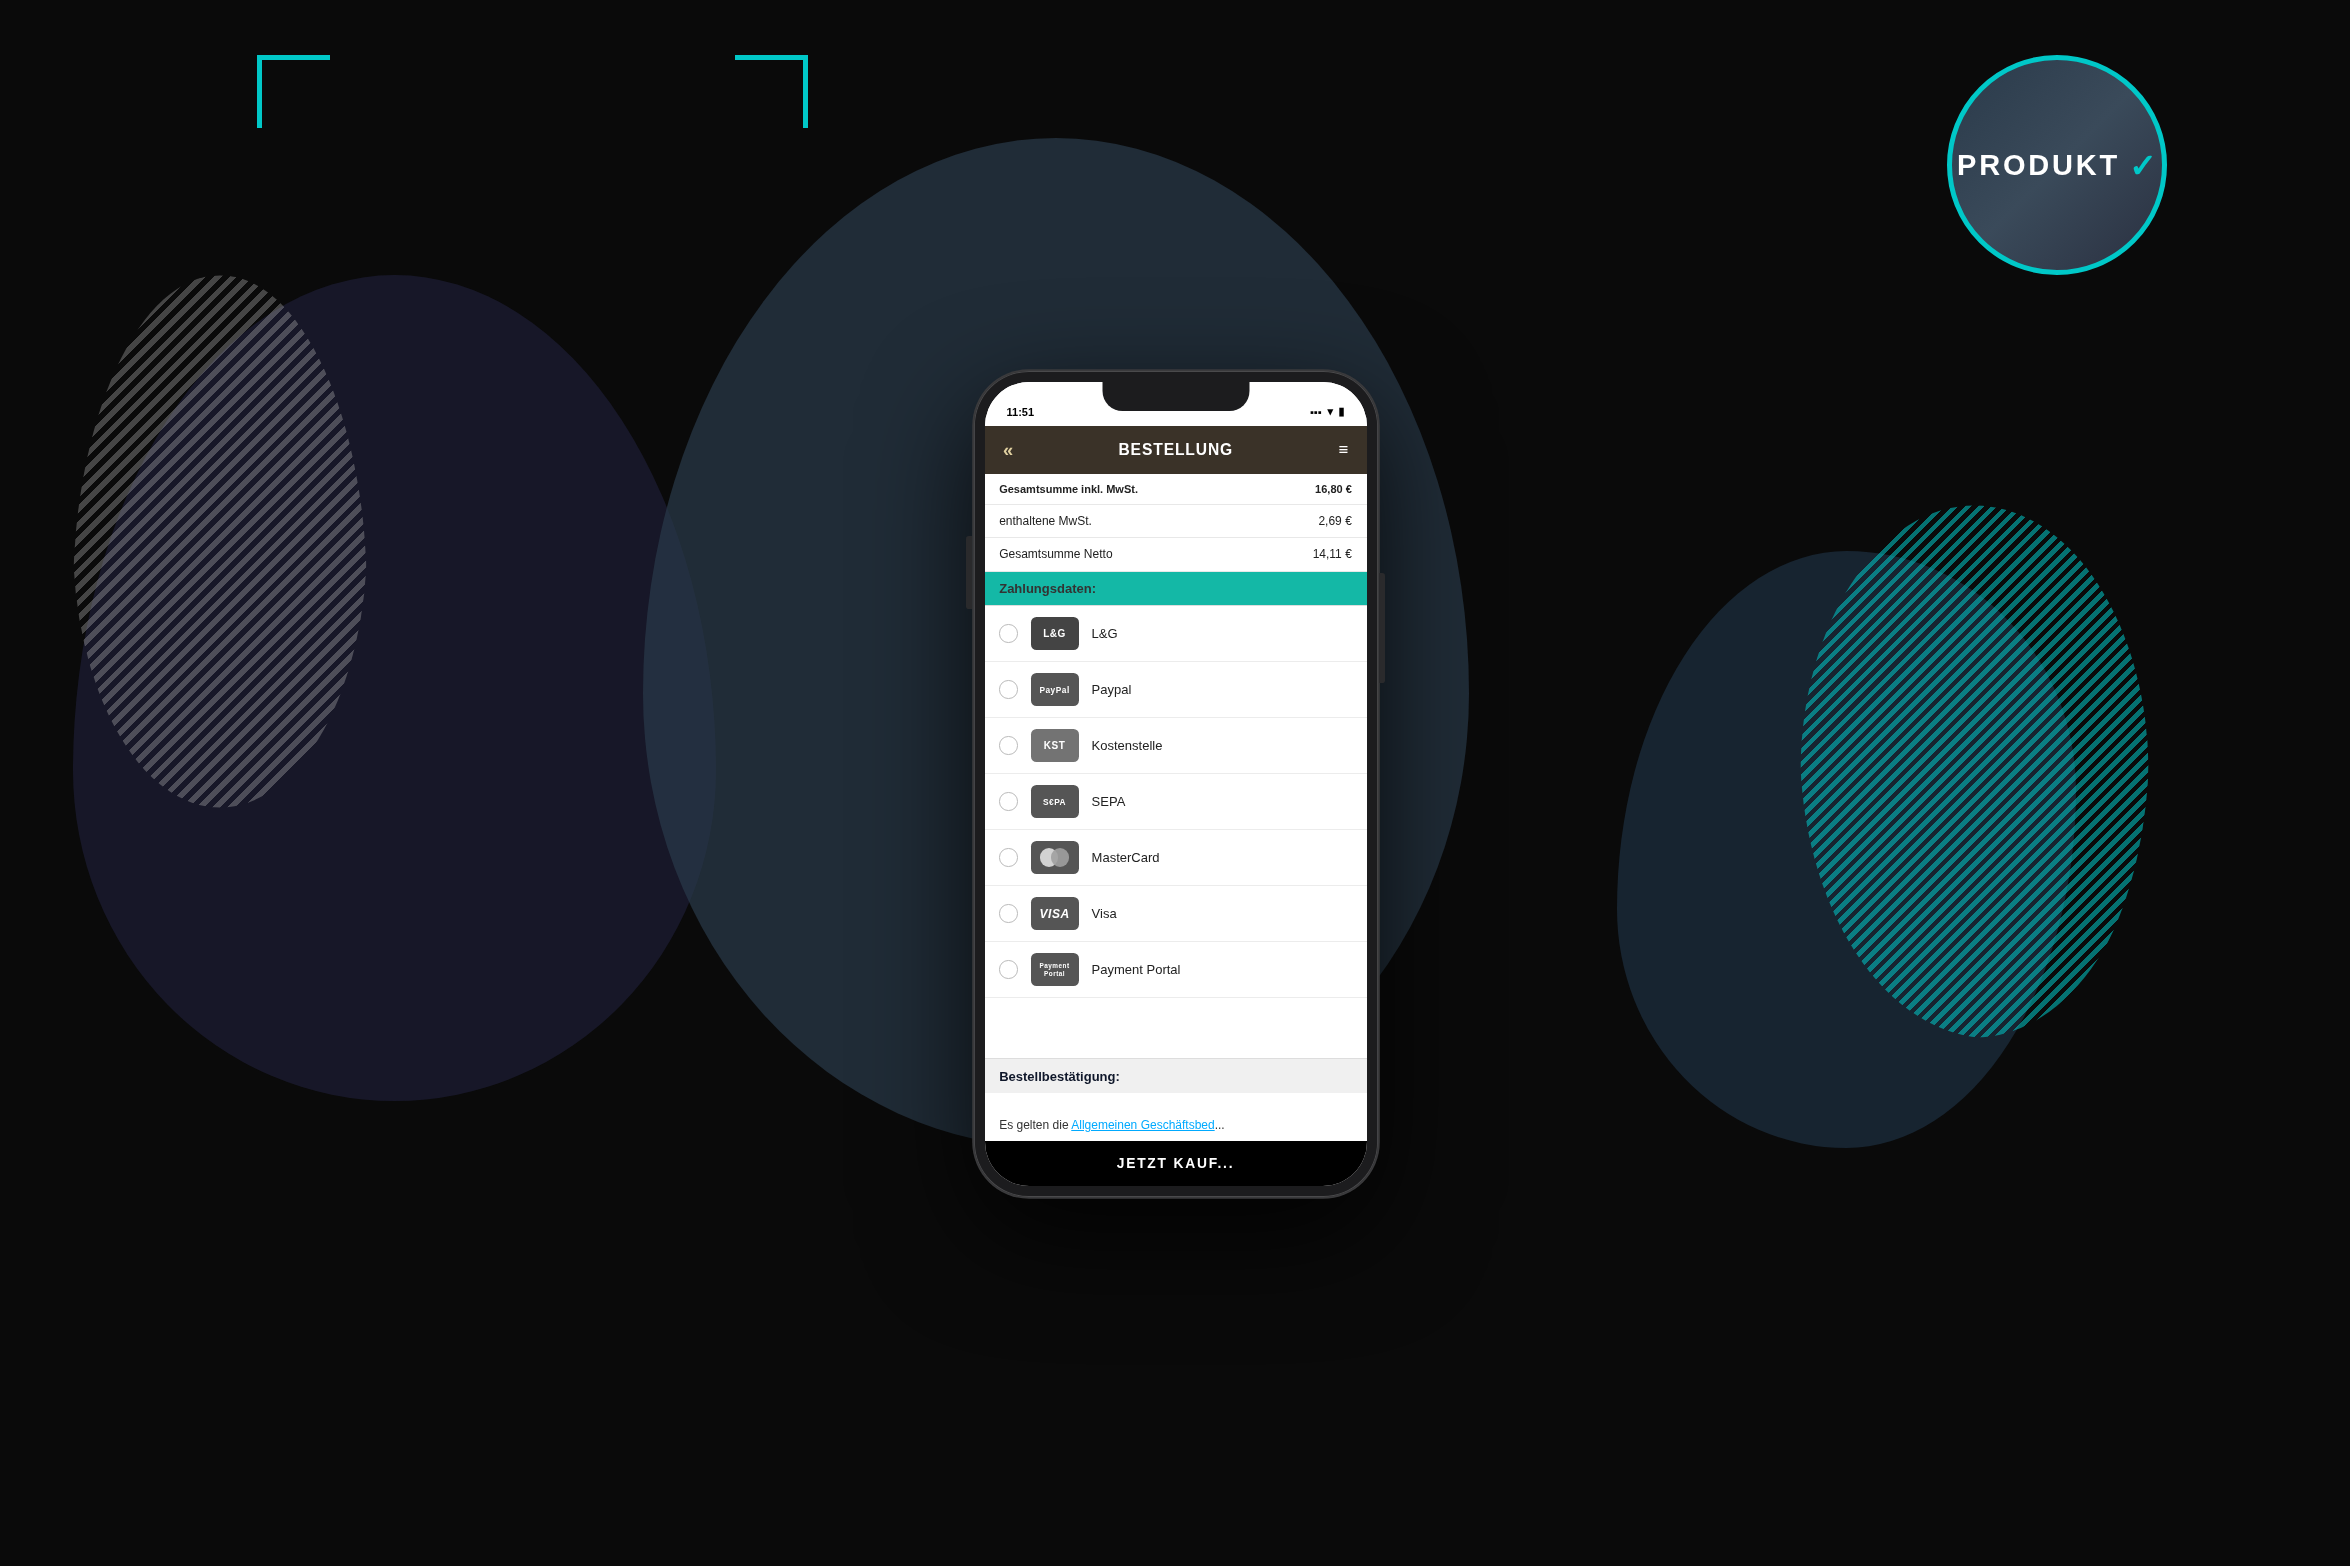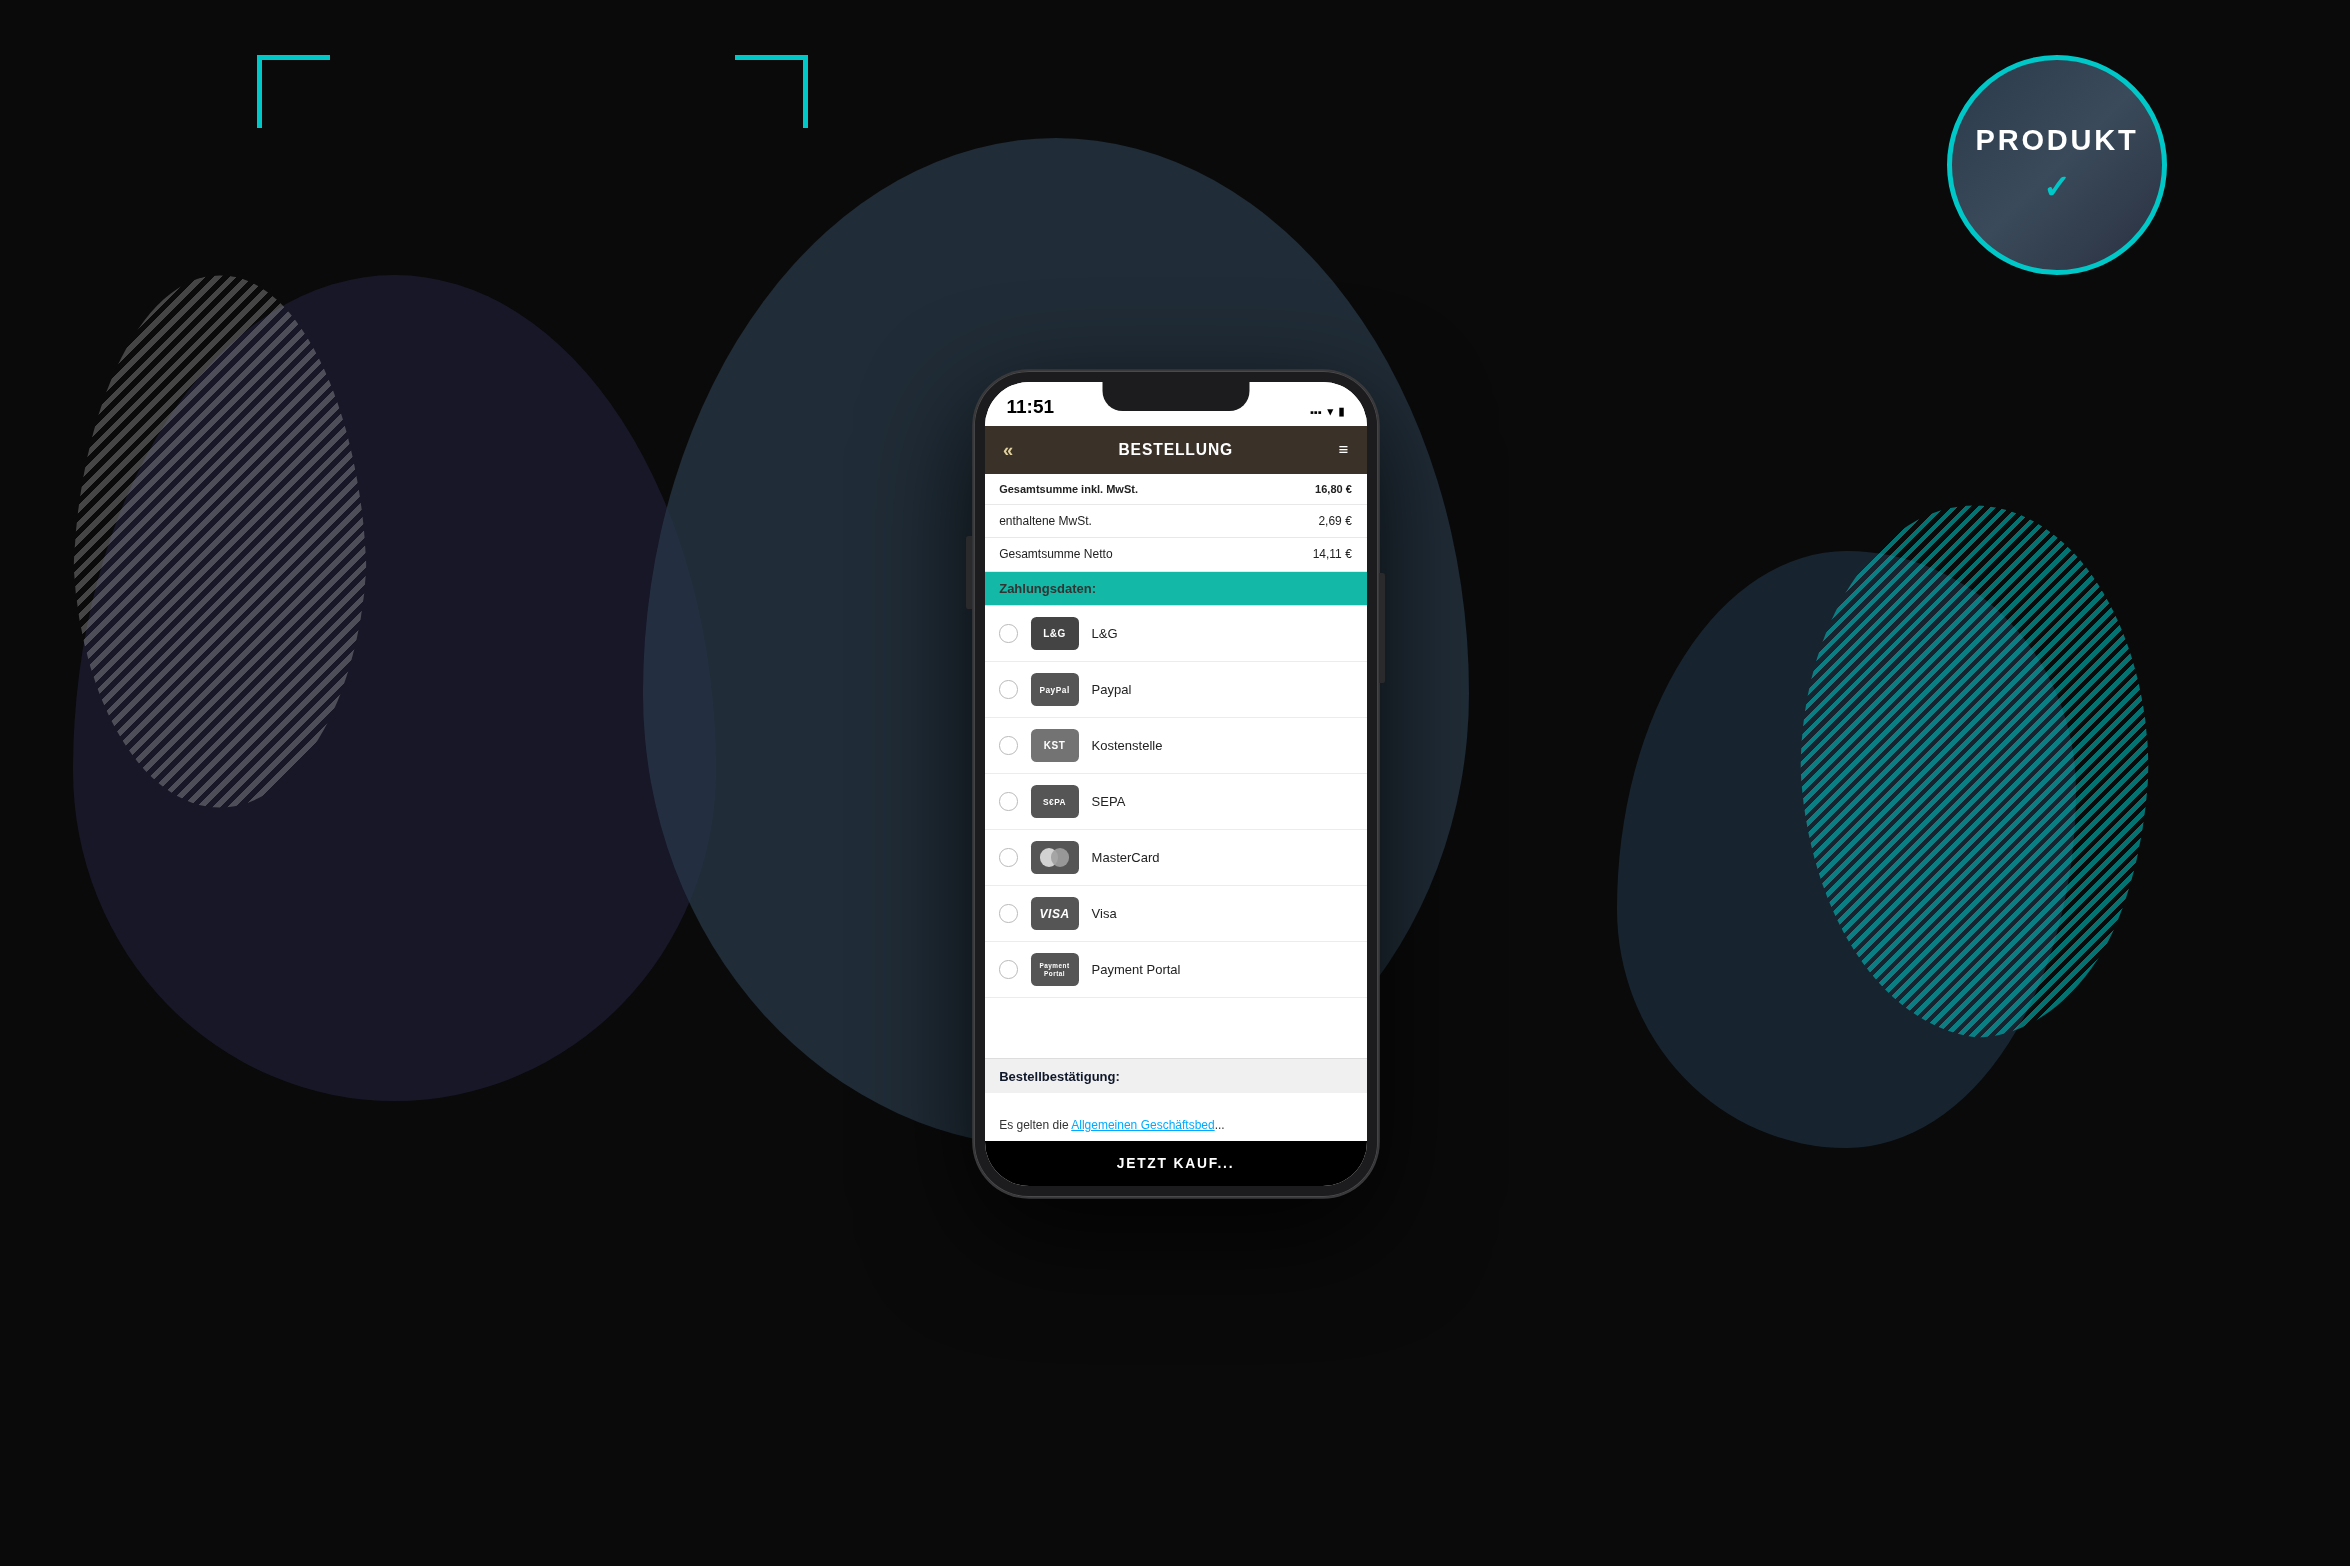--- a/index.html
+++ b/index.html
@@ -113,21 +113,21 @@
     .produkt-badge {
       position: absolute;
       top: 55px;
       right: 184px;
       width: 220px;
       height: 220px;
       border-radius: 50%;
       background: linear-gradient(135deg, #2a3a4a 0%, #3a4a5a 50%, #2a3040 100%);
       border: 5.5px solid #00c8c8;
       display: flex;
-      flex-direction: column;
+      flex-direction: row;
       align-items: center;
       justify-content: center;
       gap: 9.2px;
     }
 
     .produkt-text {
       color: white;
       font-size: 29px;
       font-weight: 700;
       letter-spacing: 2.8px;
@@ -213,21 +213,21 @@
       height: 44px;
       display: flex;
       align-items: flex-end;
       justify-content: space-between;
       padding: 0 22px 7.3px;
       font-size: 13px;
       font-weight: 600;
     }
 
     .status-time {
-      font-size: 19px;
+      font-size: 11px;
       font-weight: 600;
       color: #000;
     }
 
     .status-icons {
       display: flex;
       gap: 5.5px;
       align-items: center;
     }
 

